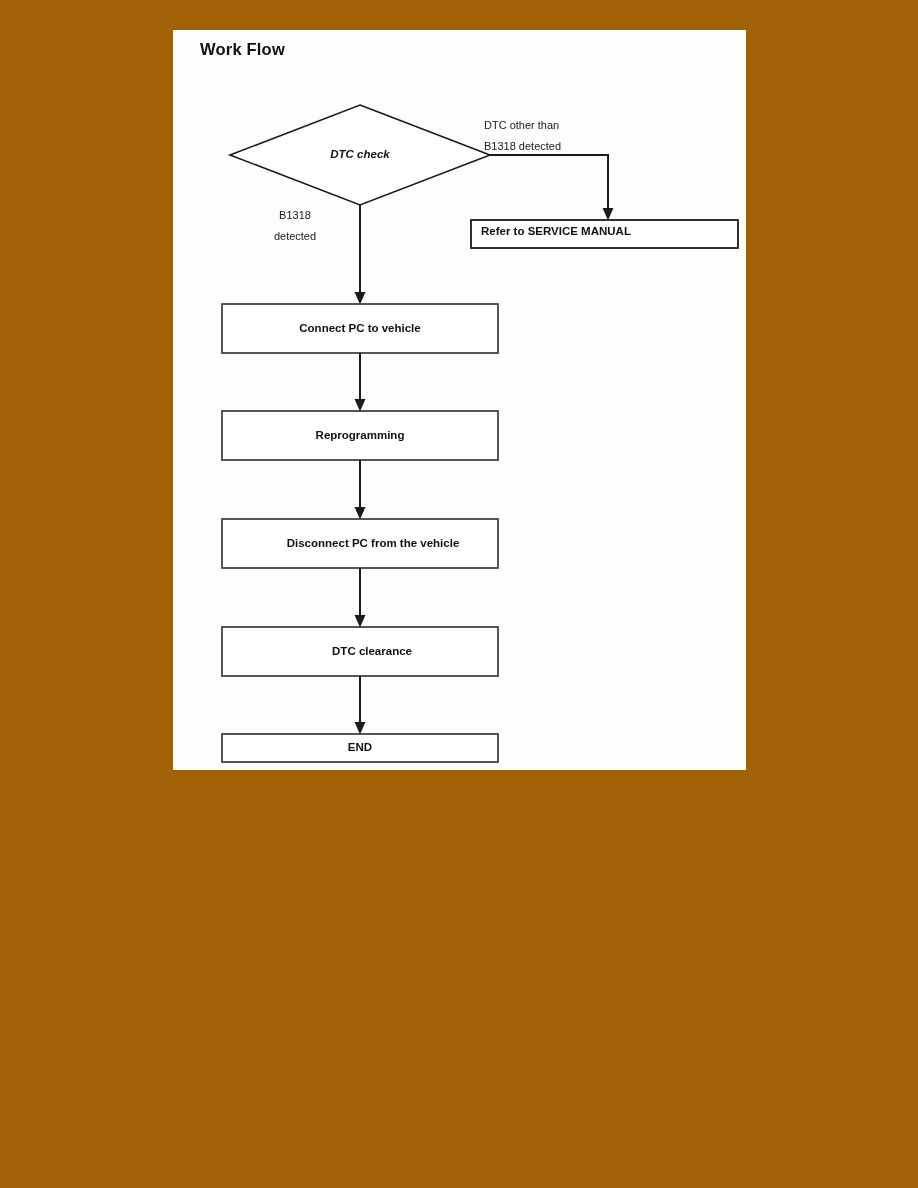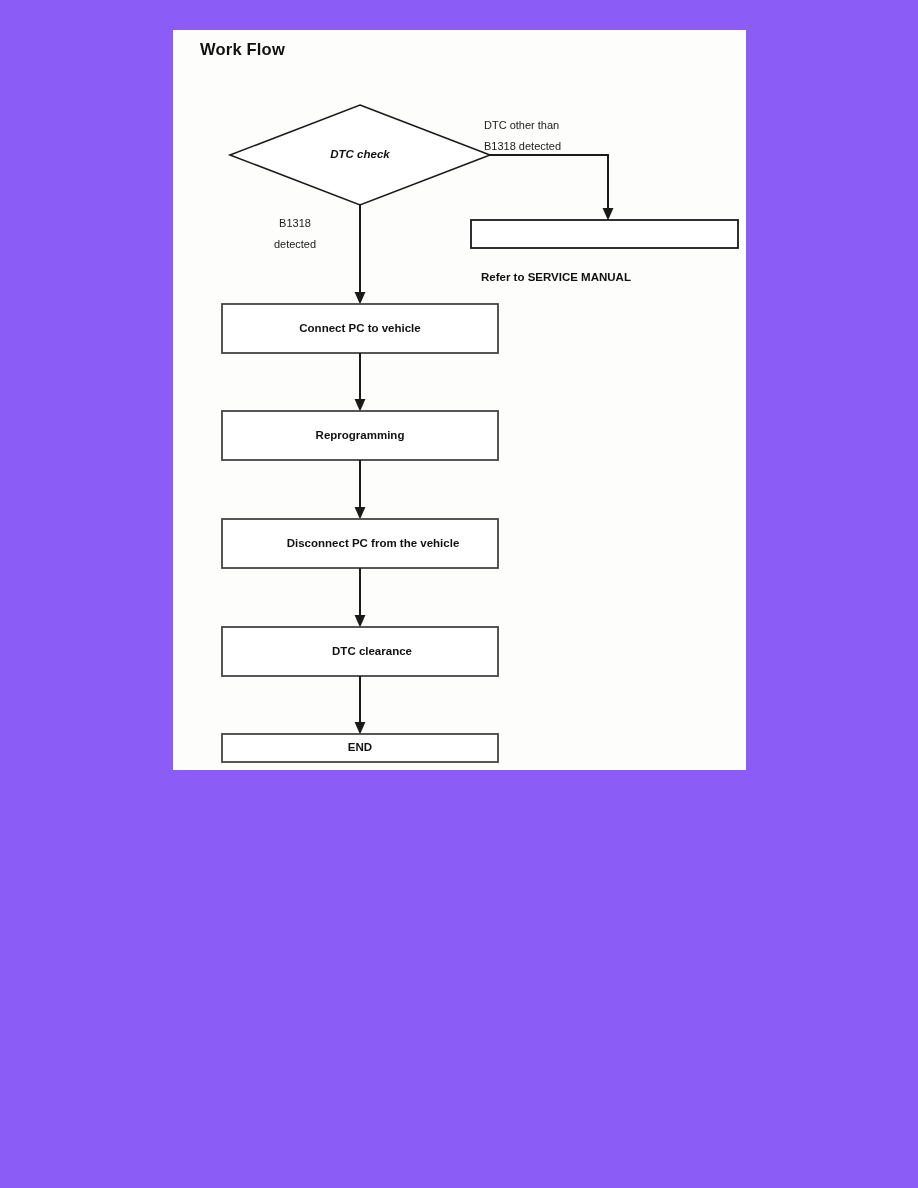--- a/index.html
+++ b/index.html
@@ -15,21 +15,21 @@
     font-family: "Liberation Sans", "DejaVu Sans", sans-serif;
     -webkit-font-smoothing: antialiased;
   }
 
   #page {
     position: absolute;
     left: 0;
     top: 0;
     width: 918px;
     height: 1188px;
-    background: #8b5cf6;
+    background: #a16207;
     overflow: hidden;
   }
 
   
   .scan-panel {
     position: absolute;
     left: 173px;
     top: 30px;
     width: 573px;
     height: 740px;
@@ -64,21 +64,20 @@
     color: #111111;
     white-space: nowrap;
     line-height: 1;
   }
   .node-label.centered {
     text-align: center;
     transform: translateX(-50%);
   }
   .node-label.leftal {
     text-align: center;
-    margin-top: 46px;
   }
 
   .edge-label {
     position: absolute;
     font-size: 11px;
     font-weight: normal;
     color: #1a1a1a;
     white-space: nowrap;
     line-height: 1.9;
   }
@@ -142,18 +141,18 @@
 
   <div class="node-label centered" style="left:360px; top:646px;padding-left:24px;">DTC clearance</div>
 
   <div class="node-label centered" style="left:360px; top:742px;">END</div>
 
   <div class="edge-label leftal" style="left:484px; top:115px;">
     <div>DTC other than</div>
     <div>B1318 detected</div>
   </div>
 
-  <div class="edge-label centered" style="left:295px; top:213px;">
+  <div class="edge-label centered" style="left:295px; top:205px;">
     <div>B1318</div>
     <div>detected</div>
   </div>
 
 </div>
 
 </body></html>

